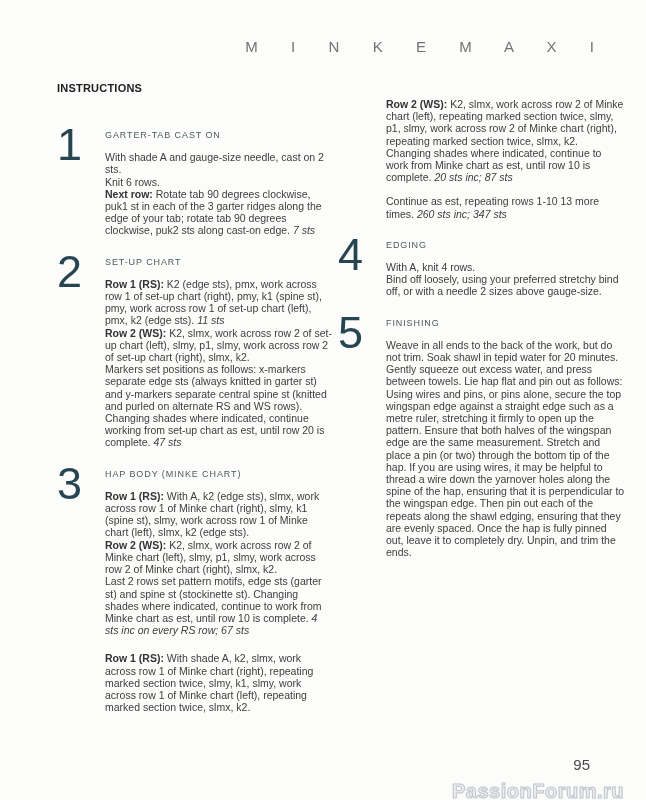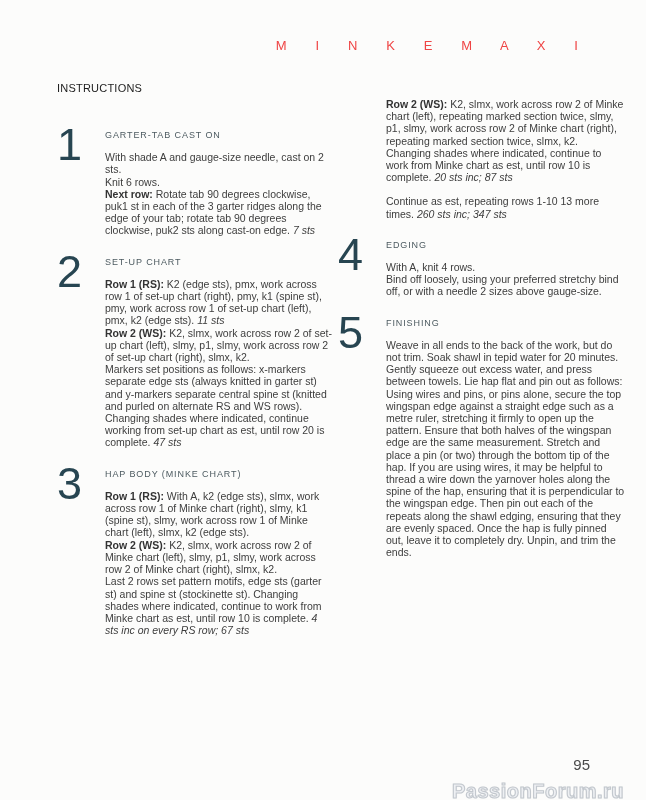--- a/index.html
+++ b/index.html
@@ -4,28 +4,28 @@
 <style>
   html,body{margin:0;padding:0;background:#e8e8e8;}
   .page{
     position:relative;
     width:646px;height:800px;
     background:#fcfcfb;
     overflow:hidden;
     font-family:"Liberation Sans","DejaVu Sans",sans-serif;
   }
   .title{
-    position:absolute;top:38px;right:68px;
-    font-size:13px;color:#ef4444;
+    position:absolute;top:38px;right:52px;
+    font-size:15px;color:#737373;
     letter-spacing:0.62em;margin-right:-0.62em;
     word-spacing:0.7em;font-weight:normal;
   }
   .instructions{
     position:absolute;left:57px;top:82px;
-    font-size:11px;font-weight:normal;color:#1d1d1d;
+    font-size:11px;font-weight:bold;color:#1d1d1d;
     letter-spacing:0.02em;
   }
   .col{
     position:absolute;
     font-size:10.5px;line-height:12.2px;color:#3d3d3d;margin-top:20px;
   }
   .col-left{left:57px;top:106px;width:276px;}
   .col-right{left:338px;top:78px;width:287px;}
   .block{display:flex;margin-top:16px;}
   .block:first-child{margin-top:0;}
@@ -79,20 +79,21 @@
       <div class="block section">
         <div class="num">3</div>
         <div class="content">
           <div class="sec-heading">HAP BODY (MINKE CHART)</div>
           <p class="para"><span class="b">Row 1 (RS):</span><span> With A, k2 (edge sts), slmx, work across row 1 of Minke chart (right), slmy, k1 (spine st), slmy, work across row 1 of Minke chart (left), slmx, k2 (edge sts).</span><br><span class="b">Row 2 (WS):</span><span> K2, slmx, work across row 2 of Minke chart (left), slmy, p1, slmy, work across row 2 of Minke chart (right), slmx, k2.</span><br><span>Last 2 rows set pattern motifs, edge sts (garter st) and spine st (stockinette st). Changing shades where indicated, continue to work from Minke chart as est, until row 10 is complete. </span><span class="i">4 sts inc on every RS row; 67 sts</span></p>
         </div>
       </div>
       <div class="block plain">
         <div class="num"></div>
         <div class="content">
+          <p class="para"><span class="b">Row 1 (RS):</span><span> With shade A, k2, slmx, work across row 1 of Minke chart (right), repeating marked section twice, slmy, k1, slmy, work across row 1 of Minke chart (left), repeating marked section twice, slmx, k2.</span></p>
         </div>
       </div>
     </div>
   <div class="col col-right">
       <div class="block plain">
         <div class="num"></div>
         <div class="content">
           <p class="para"><span class="b">Row 2 (WS):</span><span> K2, slmx, work across row 2 of Minke chart (left), repeating marked section twice, slmy, p1, slmy, work across row 2 of Minke chart (right), repeating marked section twice, slmx, k2.</span><br><span>Changing shades where indicated, continue to work from Minke chart as est, until row 10 is complete. </span><span class="i">20 sts inc; 87 sts</span></p>
           <p class="para"><span>Continue as est, repeating rows 1-10 13 more times. </span><span class="i">260 sts inc; 347 sts</span></p>
         </div>

